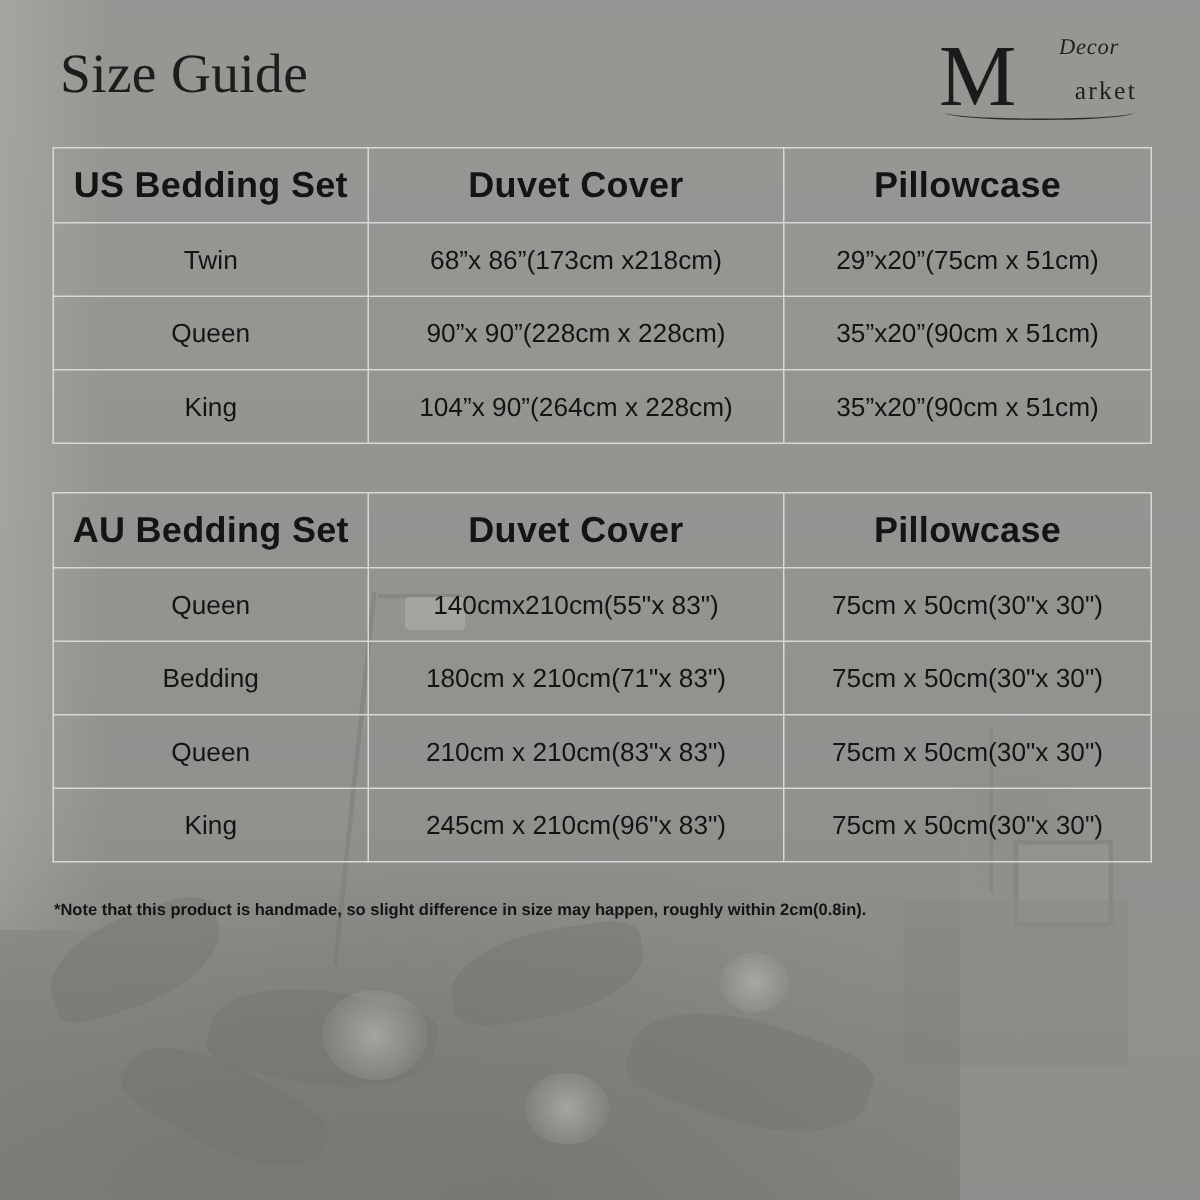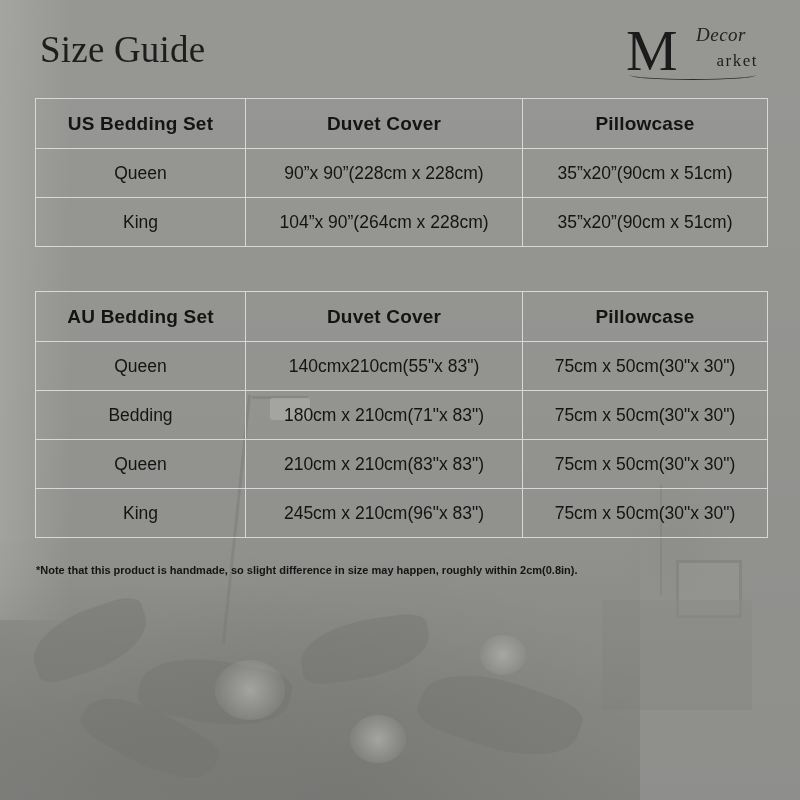--- a/index.html
+++ b/index.html
@@ -121,21 +121,21 @@
     position: relative;
     width: 140px;
     height: 62px;
     margin-right: 6px;
   }
   #logo .decor {
     position: absolute;
     right: 14px; top: 2px;
     font-family: "Liberation Serif", serif;
     font-style: italic;
-    font-size: 19px;
+    font-size: 15px;
     color: #222;
     letter-spacing: .5px;
   }
   #logo .big-m {
     position: absolute;
     left: 6px; top: 0px;
     font-family: "Liberation Serif", serif;
     font-size: 58px;
     line-height: 58px;
     color: #1b1b1b;
@@ -163,36 +163,36 @@
     table-layout: fixed;
     margin: 0 0 0 1px;
   }
   table.size-table td, table.size-table th {
     border: 1px solid #d8d8d8;
     color: #141414;
     text-align: center;
     font-family: "Liberation Sans", sans-serif;
   }
   table.size-table th {
-    font-size: 19px;
+    font-size: 24px;
     font-weight: bold;
     height: 50px;
     letter-spacing: .2px;
   }
   table.size-table td {
     font-size: 17.5px;
     height: 49px;
     font-weight: normal;
   }
   table.size-table col.c1 { width: 210px; }
   table.size-table col.c2 { width: 277px; }
   table.size-table col.c3 { width: 245px; }
 
   #table-us-wrap { margin-top: 6px; }
-  #table-au-wrap { margin-top: 44px; }
+  #table-au-wrap { margin-top: 32px; }
 
   
   #notes {
     margin: 26px 0 0 2px;
     color: #141414;
   }
   #notes p {
     margin: 0;
     font-size: 11px;
     font-weight: bold;
@@ -247,20 +247,25 @@
         </colgroup>
       <thead>
         <tr>
           <th>US Bedding Set</th>
           <th>Duvet Cover</th>
           <th>Pillowcase</th>
         </tr>
       </thead>
       <tbody>
         <tr>
+          <td>Twin</td>
+          <td>68”x 86”(173cm x218cm)</td>
+          <td>29”x20”(75cm x 51cm)</td>
+        </tr>
+        <tr>
           <td>Queen</td>
           <td>90”x 90”(228cm x 228cm)</td>
           <td>35”x20”(90cm x 51cm)</td>
         </tr>
         <tr>
           <td>King</td>
           <td>104”x 90”(264cm x 228cm)</td>
           <td>35”x20”(90cm x 51cm)</td>
         </tr>
       </tbody>

